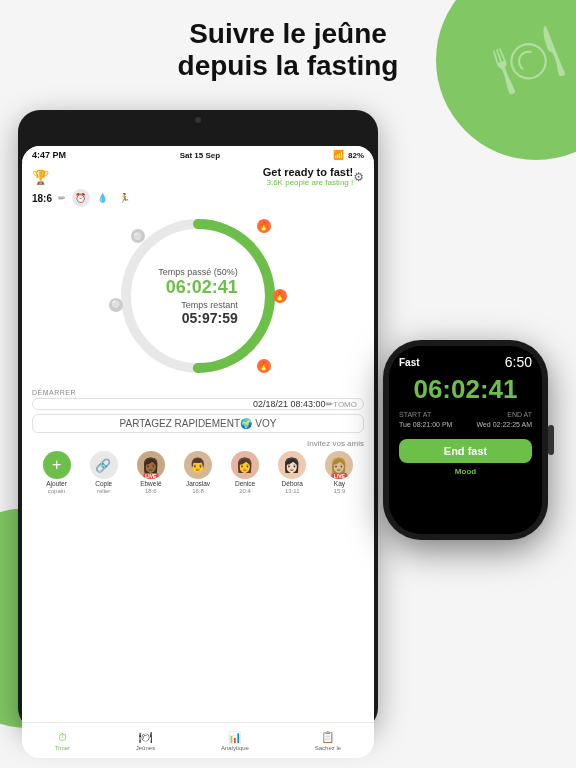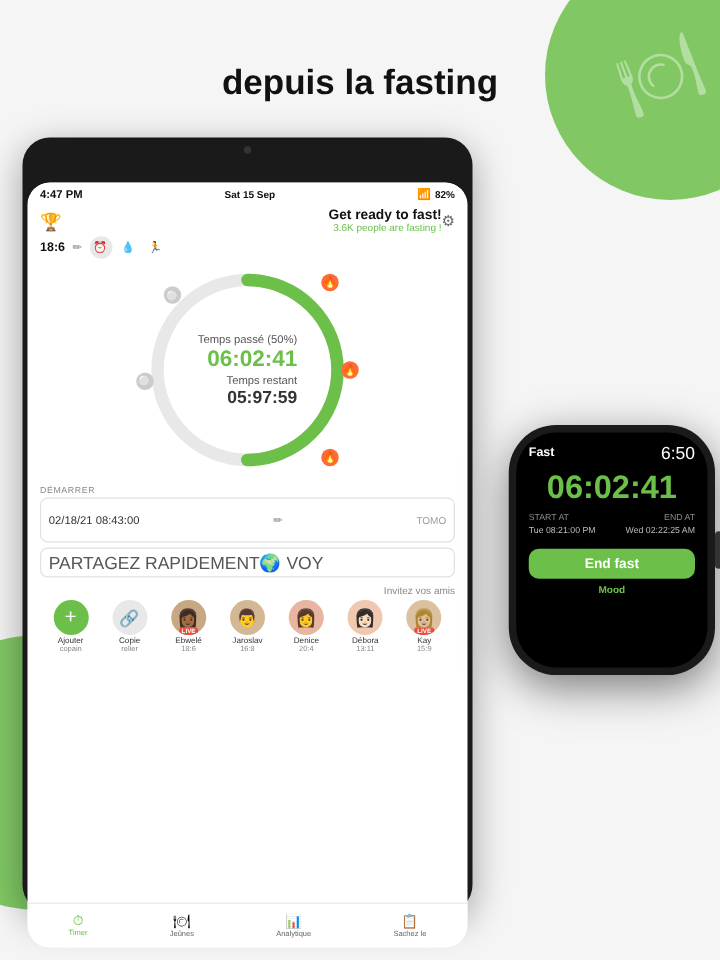--- a/index.html
+++ b/index.html
@@ -197,23 +197,23 @@
     }
     .demarrer-label {
       font-size: 7px;
       color: #888;
       text-transform: uppercase;
       letter-spacing: 0.5px;
       margin-bottom: 2px;
     }
     .date-row {
       display: flex;
-      justify-content: space-between;
-      align-items: center;
-      padding: 12px 6px;
+      justify-content: flex-end;
+      align-items: center;
+      padding: 0 6px;
       border: 1px solid #e0e0e0;
       border-radius: 6px;
       margin-bottom: 4px;
       font-size: 9px;
       color: #333;
     }
     .tomo-label { color: #999; font-size: 8px; }
 
     .fin-rapide-btn {
       width: 100%;
@@ -222,27 +222,27 @@
       border: none;
       border-radius: 10px;
       padding: 8px;
       font-size: 12px;
       font-weight: 700;
       text-align: center;
       margin-bottom: 4px;
     }
     .partager-row {
       display: flex;
-      justify-content: flex-start;
+      justify-content: center;
       align-items: center;
       padding: 3px 6px;
       border: 1px solid #e0e0e0;
       border-radius: 6px;
       margin-bottom: 6px;
-      font-size: 14px;
+      font-size: 10px;
       color: #555;
     }
 
     
     .friends-label {
       font-size: 8px;
       color: #888;
       text-align: right;
       margin-bottom: 3px;
     }
@@ -309,21 +309,21 @@
     }
     .nav-icon { font-size: 11px; }
     .nav-icon.active { color: #6cc04a; }
     .nav-label { font-size: 6px; color: #666; }
     .nav-label.active { color: #6cc04a; }
 
     
     .watch-frame {
       position: absolute;
       top: 340px;
-      right: 4px;
+      right: 28px;
       width: 165px;
       height: 200px;
       background: #1a1a1a;
       border-radius: 38px;
       padding: 6px;
       box-shadow: 0 10px 35px rgba(0,0,0,0.5);
       z-index: 10;
     }
     .watch-screen {
       width: 100%;
@@ -419,21 +419,21 @@
 <body>
 
 <div class="bg"></div>
 <div class="green-circle-top-right"></div>
 <div class="green-circle-bottom-left"></div>
 
 <div class="fork-decoration" style="position:absolute;top:30px;right:15px;font-size:52px;color:rgba(255,255,255,0.4);z-index:3;transform:rotate(-20deg);">🍽</div>
 
 <div class="header-text">
   <h1>
-    <br>
+    <span>Suivre le jeûne</span><br>
     <span>depuis la fasting</span>
   </h1>
 </div>
 
 <div class="tablet-frame">
 
   <div style="position:absolute;top:7px;left:50%;transform:translateX(-50%);width:6px;height:6px;background:#333;border-radius:50%;z-index:20;"></div>
   <div class="tablet-screen">
 
     <div class="status-bar">

